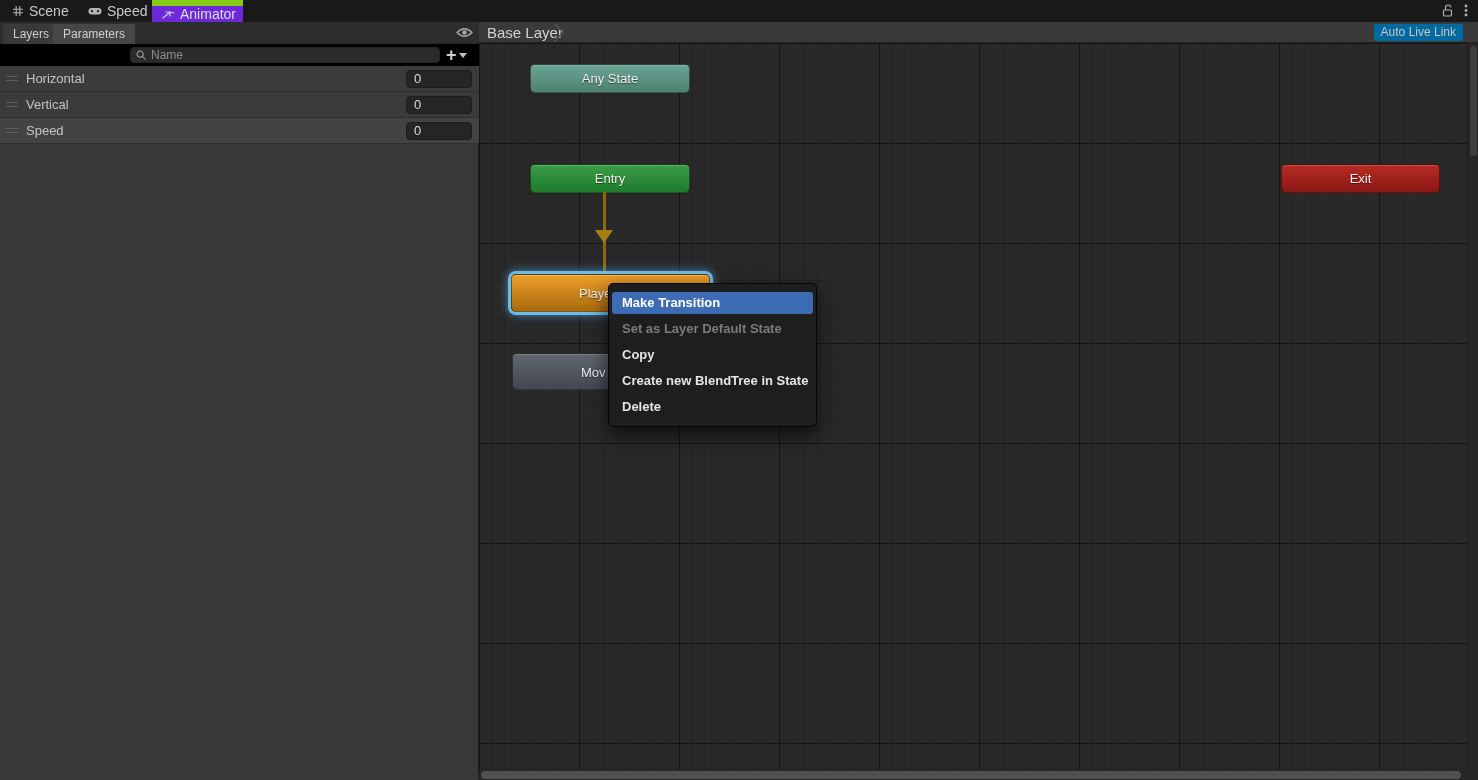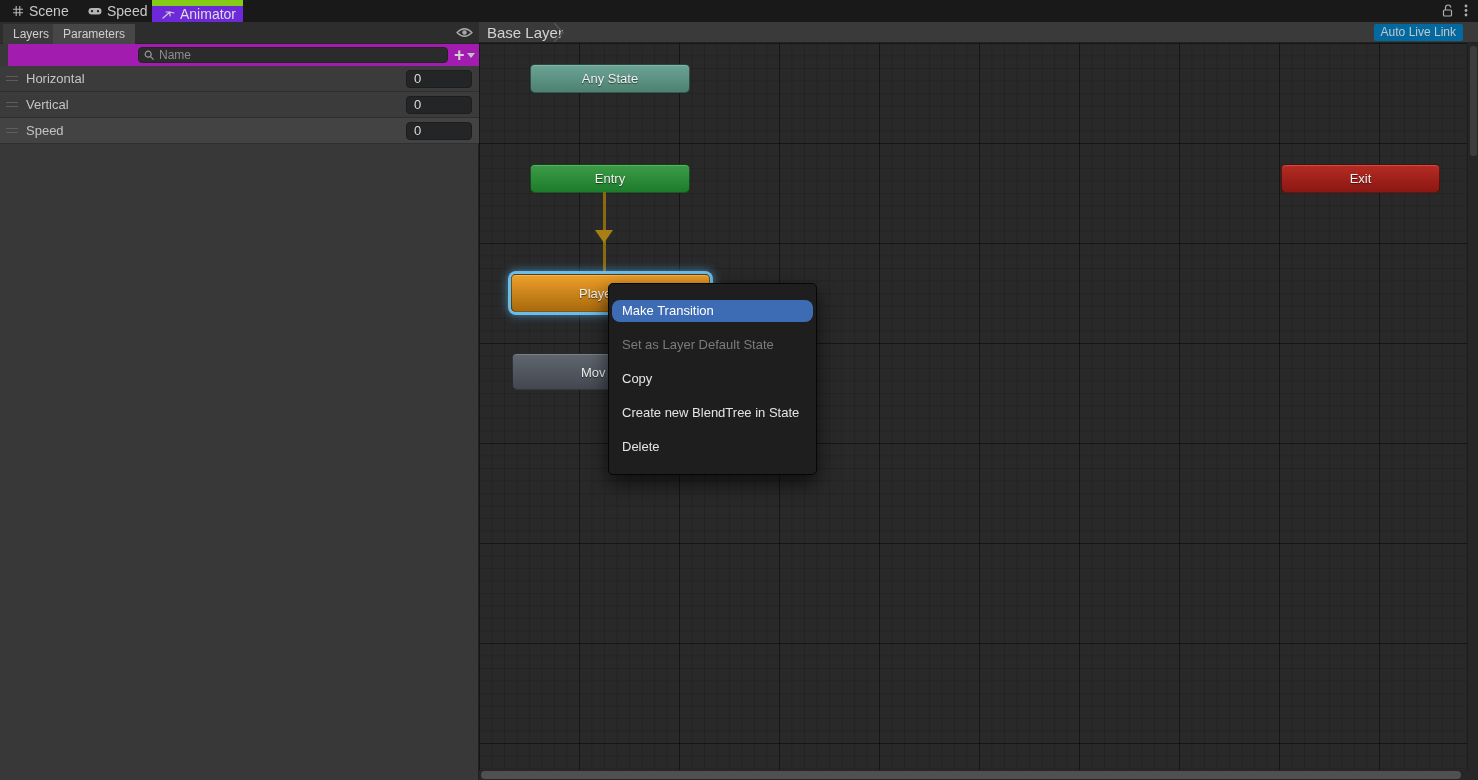--- a/index.html
+++ b/index.html
@@ -20,21 +20,21 @@
   #left-panel { position:absolute; left:0; top:22px; width:479px; height:758px; background:#383838;
                 border-right:1px solid #202020; }
   #panel-toolbar { position:absolute; left:0; top:0; width:479px; height:22px; background:#2d2d2d;
                    border-bottom:1px solid #262626; }
   .panel-tab { position:absolute; top:2px; height:20px; line-height:20px; padding:0 10px;
                font-size:12px; color:#cfcfcf; }
   #layers-tab { left:3px; background:#3a3a3a; }
   #parameters-tab { left:53px; background:#474747; }
   #eye-btn { position:absolute; right:6px; top:4px; }
 
-  #search-row { position:absolute; left:8px; top:22px; width:479px; height:22px; background:#a21caf;padding-left:39px; }
+  #search-row { position:absolute; left:0; top:22px; width:479px; height:22px; background:#000000;padding-left:39px; }
   #search-field { position:absolute; left:130px; top:3px; width:310px; height:16px; background:#2b2b2b;
                   border:1px solid #242424; border-radius:4px; display:flex; align-items:center; gap:4px;
                   padding:0 5px; }
   #search-input { background:transparent; border:none; outline:none; color:#cfcfcf; font-size:12px;
                   width:260px; font-family:"Liberation Sans", sans-serif; }
   #search-input::placeholder { color:#8d8d8d; }
   #add-param-btn { position:absolute; left:446px; top:0; height:22px; display:flex; align-items:center;
                    gap:2px; color:#d2d2d2; }
   #add-param-btn .plus { font-size:18px; line-height:18px; font-weight:bold; }
   .tri-down { width:0; height:0; border-left:4px solid transparent; border-right:4px solid transparent;
@@ -96,22 +96,22 @@
 
   
   #transition-line { position:absolute; left:603px; top:192px; width:3px; height:82px; background:#8a6a10; }
   #transition-arrowhead { position:absolute; left:595px; top:230px; width:0; height:0;
        border-left:9px solid transparent; border-right:9px solid transparent; border-top:13px solid #a87f15; }
 
   
   #context-menu { position:absolute; left:608px; top:283px; width:209px; padding:4px 0;
                   background:#1e1e1e; border:1px solid #060606; border-radius:5px;
                   box-shadow:0 8px 20px rgba(0,0,0,.65); }
-  .menu-item { height:22px; line-height:22px; margin:12px 3px; padding:0 10px; border-radius:8px;
-               font-size:13px; font-weight:400; color:#e4e4e4; white-space:nowrap; }
+  .menu-item { height:22px; line-height:22px; margin:4px 3px; padding:0 10px; border-radius:3px;
+               font-size:13px; font-weight:700; color:#e4e4e4; white-space:nowrap; }
   .menu-item.highlighted { background:#3e6cb4; color:#ffffff; }
   .menu-item.disabled { color:#7b7b7b; }
 
   svg { display:block; }
 </style>
 </head>
 <body>
 
 <div id="topbar">
   <div class="win-tab" id="tab-scene">

